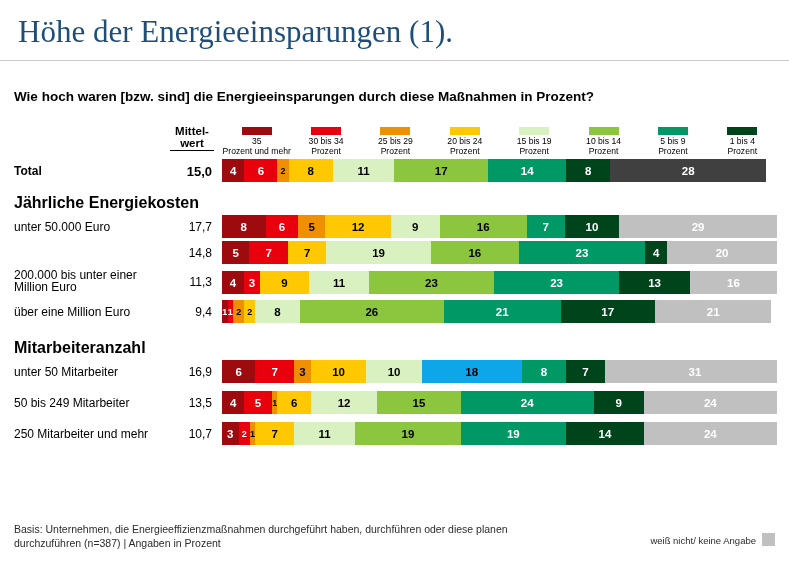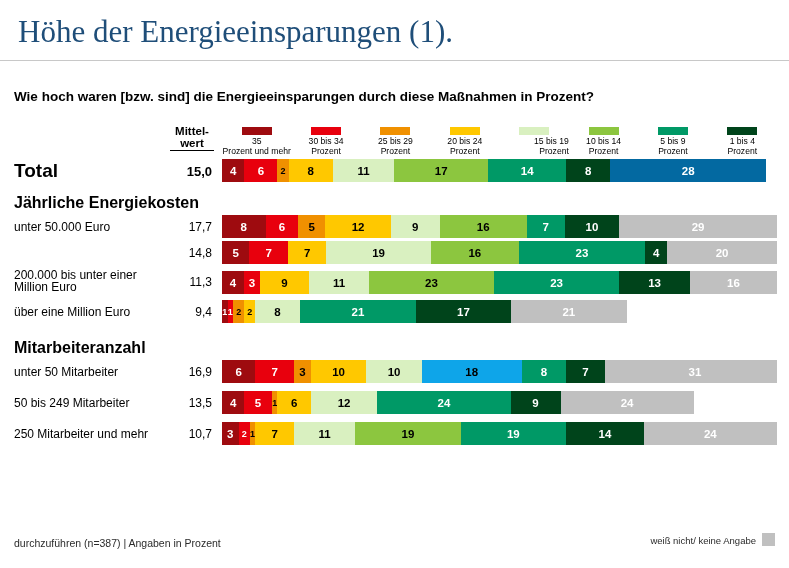--- a/index.html
+++ b/index.html
@@ -51,21 +51,21 @@
     font-size: 12px;
     white-space: nowrap;
   }
   .row-label.two-line {
     line-height: 12px;
     top: 2px;
     transform: none;
   }
   .row-label.bold {
     font-weight: bold;
-    font-size: 19px;
+    font-size: 12px;
   }
   .row-mean {
     position: absolute;
     left: 170px;
     width: 42px;
     text-align: right;
     top: 50%;
     transform: translateY(-50%);
     font-size: 12px;
   }
@@ -182,41 +182,41 @@
   <div class="legend">
     <div class="legend-mittel">
       <span>Mittel-</span><br>
       <span>wert</span>
     </div>
     <div class="legend-items" id="legend-items">
         <div class="legend-item" style="flex: 1 1 0px;"><span class="legend-swatch" style="background: rgb(158, 11, 15);"></span><span>35<br>Prozent und mehr</span></div>
         <div class="legend-item" style="flex: 1 1 0px;"><span class="legend-swatch" style="background: rgb(232, 0, 13);"></span><span>30 bis 34<br>Prozent</span></div>
         <div class="legend-item" style="flex: 1 1 0px;"><span class="legend-swatch" style="background: rgb(240, 144, 0);"></span><span>25 bis 29<br>Prozent</span></div>
         <div class="legend-item" style="flex: 1 1 0px;"><span class="legend-swatch" style="background: rgb(255, 200, 0);"></span><span>20 bis 24<br>Prozent</span></div>
-        <div class="legend-item" style="flex: 1 1 0px; text-align: right;"><span class="legend-swatch" style="background: rgb(217, 240, 192);"></span><span>15 bis 19<br>Prozent</span></div>
+        <div class="legend-item" style="flex: 1 1 0px;"><span class="legend-swatch" style="background: rgb(217, 240, 192);"></span><span>15 bis 19<br>Prozent</span></div>
         <div class="legend-item" style="flex: 1 1 0px;"><span class="legend-swatch" style="background: rgb(140, 198, 63);"></span><span>10 bis 14<br>Prozent</span></div>
         <div class="legend-item" style="flex: 1 1 0px;"><span class="legend-swatch" style="background: rgb(0, 153, 102);"></span><span>5 bis 9<br>Prozent</span></div>
         <div class="legend-item" style="flex: 1 1 0px;"><span class="legend-swatch" style="background: rgb(0, 68, 27);"></span><span>1 bis 4<br>Prozent</span></div>
       </div>
   </div>
 
   <div id="rows-container">
       <div class="row">
         <div class="row-label bold">Total</div>
         <div class="row-mean bold">15,0</div>
         <div class="bar">
           <div class="seg" style="width: 4%; background: rgb(158, 11, 15); color: rgb(255, 255, 255);">4</div>
           <div class="seg" style="width: 6%; background: rgb(232, 0, 13); color: rgb(255, 255, 255);">6</div>
           <div class="seg" style="width: 2%; background: rgb(240, 144, 0); color: rgb(0, 0, 0); font-size: 9px;">2</div>
           <div class="seg" style="width: 8%; background: rgb(255, 200, 0); color: rgb(0, 0, 0);">8</div>
           <div class="seg" style="width: 11%; background: rgb(217, 240, 192); color: rgb(0, 0, 0);">11</div>
           <div class="seg" style="width: 17%; background: rgb(140, 198, 63); color: rgb(0, 0, 0);">17</div>
           <div class="seg" style="width: 14%; background: rgb(0, 153, 102); color: rgb(255, 255, 255);">14</div>
           <div class="seg" style="width: 8%; background: rgb(0, 68, 27); color: rgb(255, 255, 255);">8</div>
-          <div class="seg" style="width: 28%; background: #0369a1; color: rgb(255, 255, 255);">28</div>
+          <div class="seg" style="width: 28%; background: #404040; color: rgb(255, 255, 255);">28</div>
         </div>
       </div>
       <div class="spacer" style="height: 6px;"></div>
       <div class="group-head">
         <span>Jährliche Energiekosten</span>
       </div>
       <div class="row">
         <div class="row-label">unter 50.000 Euro</div>
         <div class="row-mean">17,7</div>
         <div class="bar">
@@ -260,20 +260,21 @@
       </div>
       <div class="row">
         <div class="row-label">über eine Million Euro</div>
         <div class="row-mean">9,4</div>
         <div class="bar">
           <div class="seg" style="width: 1%; background: rgb(158, 11, 15); color: rgb(255, 255, 255); font-size: 9px;">1</div>
           <div class="seg" style="width: 1%; background: rgb(232, 0, 13); color: rgb(255, 255, 255); font-size: 9px;">1</div>
           <div class="seg" style="width: 2%; background: rgb(240, 144, 0); color: rgb(0, 0, 0); font-size: 9px;">2</div>
           <div class="seg" style="width: 2%; background: rgb(255, 200, 0); color: rgb(0, 0, 0); font-size: 9px;">2</div>
           <div class="seg" style="width: 8%; background: rgb(217, 240, 192); color: rgb(0, 0, 0);">8</div>
+          <div class="seg" style="width: 26%; background: rgb(140, 198, 63); color: rgb(0, 0, 0);">26</div>
           <div class="seg" style="width: 21%; background: rgb(0, 153, 102); color: rgb(255, 255, 255);">21</div>
           <div class="seg" style="width: 17%; background: rgb(0, 68, 27); color: rgb(255, 255, 255);">17</div>
           <div class="seg" style="width: 21%; background: rgb(192, 192, 192); color: rgb(255, 255, 255);">21</div>
         </div>
       </div>
       <div class="spacer" style="height: 10px;"></div>
       <div class="group-head">
         <span>Mitarbeiteranzahl</span>
       </div>
       <div class="row">
@@ -294,20 +295,21 @@
       <div class="spacer" style="height: 5px;"></div>
       <div class="row">
         <div class="row-label">50 bis 249 Mitarbeiter</div>
         <div class="row-mean">13,5</div>
         <div class="bar">
           <div class="seg" style="width: 4%; background: rgb(158, 11, 15); color: rgb(255, 255, 255);">4</div>
           <div class="seg" style="width: 5%; background: rgb(232, 0, 13); color: rgb(255, 255, 255);">5</div>
           <div class="seg" style="width: 1%; background: rgb(240, 144, 0); color: rgb(0, 0, 0); font-size: 9px;">1</div>
           <div class="seg" style="width: 6%; background: rgb(255, 200, 0); color: rgb(0, 0, 0);">6</div>
           <div class="seg" style="width: 12%; background: rgb(217, 240, 192); color: rgb(0, 0, 0);">12</div>
+          <div class="seg" style="width: 15%; background: rgb(140, 198, 63); color: rgb(0, 0, 0);">15</div>
           <div class="seg" style="width: 24%; background: rgb(0, 153, 102); color: rgb(255, 255, 255);">24</div>
           <div class="seg" style="width: 9%; background: rgb(0, 68, 27); color: rgb(255, 255, 255);">9</div>
           <div class="seg" style="width: 24%; background: rgb(192, 192, 192); color: rgb(255, 255, 255);">24</div>
         </div>
       </div>
       <div class="spacer" style="height: 5px;"></div>
       <div class="row">
         <div class="row-label">250 Mitarbeiter und mehr</div>
         <div class="row-mean">10,7</div>
         <div class="bar">
@@ -320,19 +322,20 @@
           <div class="seg" style="width: 19%; background: rgb(0, 153, 102); color: rgb(255, 255, 255);">19</div>
           <div class="seg" style="width: 14%; background: rgb(0, 68, 27); color: rgb(255, 255, 255);">14</div>
           <div class="seg" style="width: 24%; background: rgb(192, 192, 192); color: rgb(255, 255, 255);">24</div>
         </div>
       </div>
     </div>
 
 </div>
 
 <div class="footer">
+  <div>Basis: Unternehmen, die Energieeffizienzmaßnahmen durchgeführt haben, durchführen oder diese planen</div>
   <div>durchzuführen  (n=387) | Angaben in Prozent</div>
 </div>
 
 <div class="footer-note">
   <span>weiß nicht/ keine Angabe</span>
   <span class="footer-swatch"></span>
 </div>
 
 </body></html>

